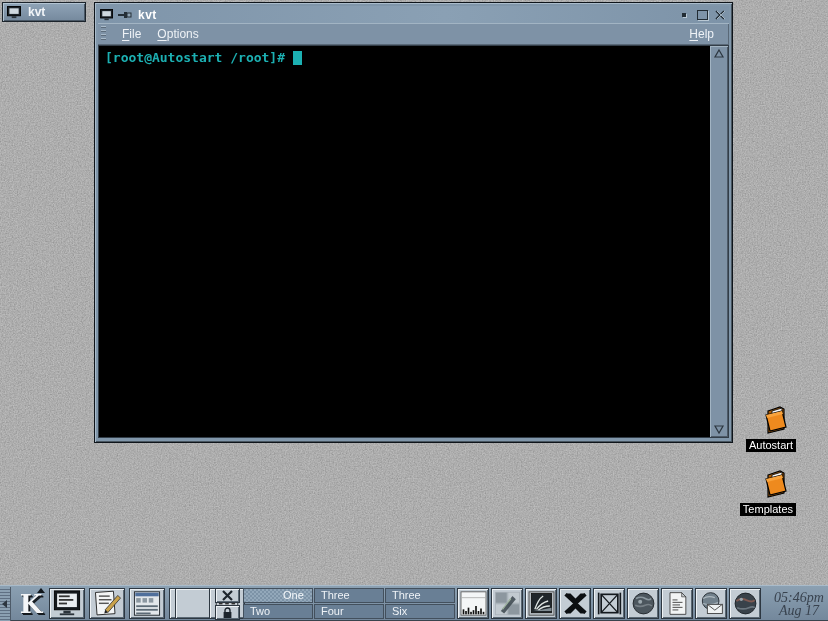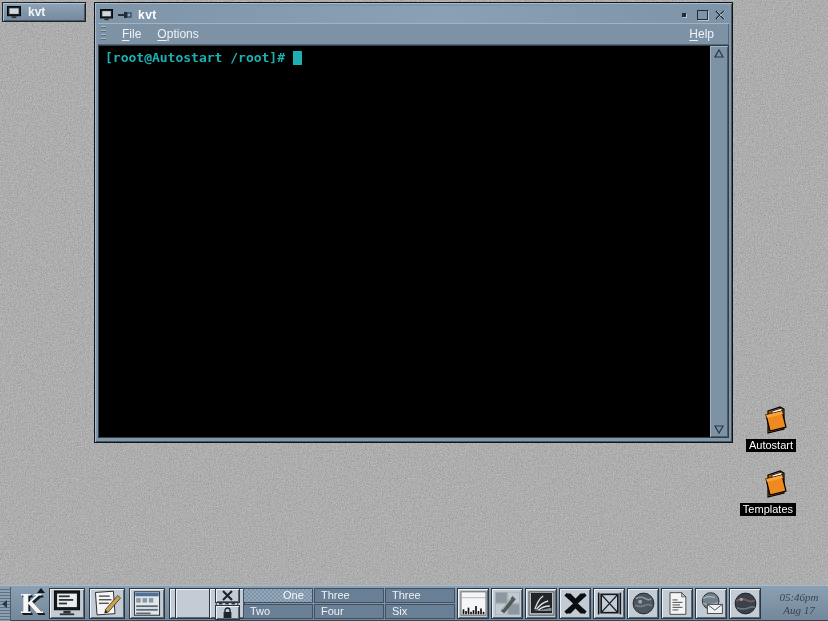--- a/index.html
+++ b/index.html
@@ -110,21 +110,21 @@
   }
   .pcell.active{
     background:#8aa0b3;
     background-image:repeating-conic-gradient(#93a8ba 0% 25%,#7d93a7 0% 50%);
     background-size:4px 4px;color:#f4f7fa;padding-left:39px;
   }
 
   .clock{
     position:absolute;right:2px;top:2px;width:54px;height:32px;
     display:flex;flex-direction:column;align-items:center;justify-content:center;
-    font-family:"Liberation Serif",serif;font-style:italic;font-size:11px;line-height:13px;color:#39434f;cursor:default;
+    font-family:"Liberation Serif",serif;font-style:italic;font-size:14px;line-height:13px;color:#39434f;cursor:default;
   }
 </style>
 </head>
 <body>
 
 <div class="desktop">
 
   <svg class="granite" width="828" height="621">
     <defs>
       <filter id="granite" x="0" y="0" width="100%" height="100%">

